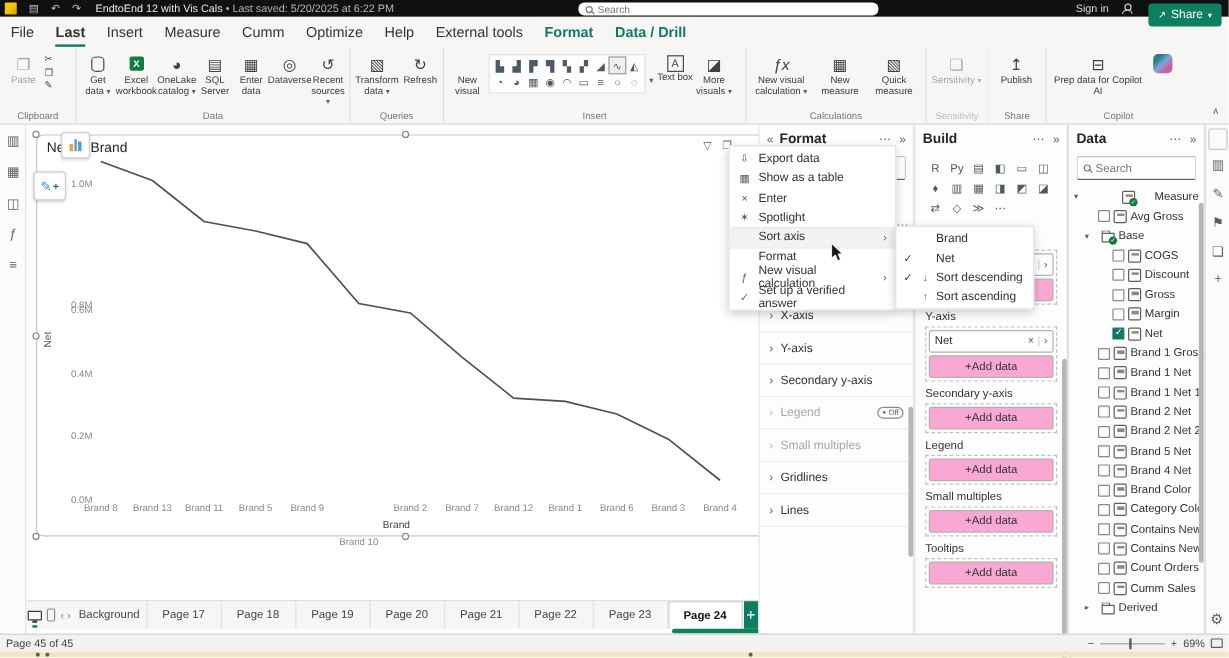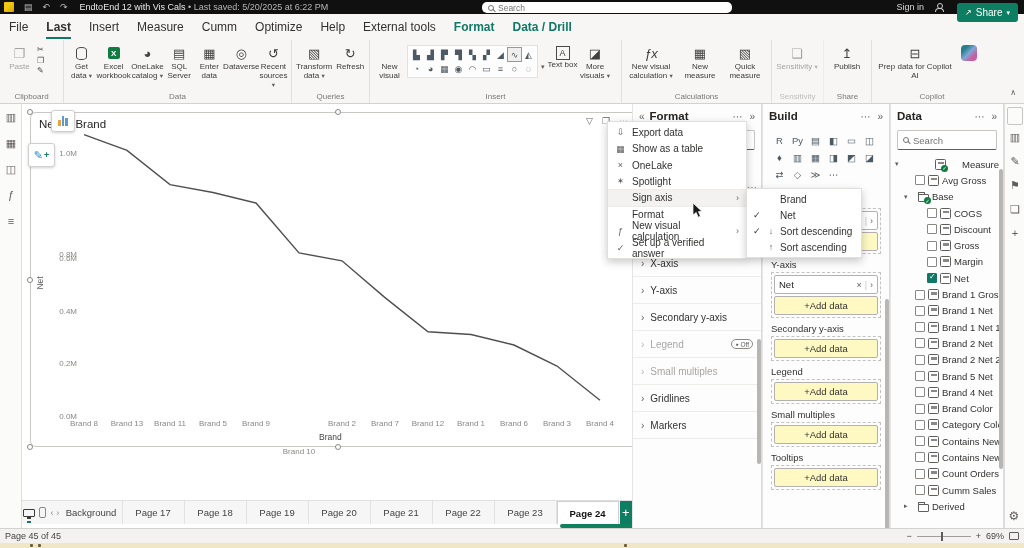--- a/index.html
+++ b/index.html
@@ -134,21 +134,21 @@
   #wells { padding:4px 8px; }
   .wlabel { font-size:9.5px; color:#323130; margin:5px 0 2px 0; }
   .well { border:1px dashed #c4c2c0; padding:2px; }
   .pill { height:19px; background:#fff; border:1px solid #b3b1af; border-radius:2px; display:flex; align-items:center;
      font-size:9.5px; color:#252423; padding:0 4px; margin-bottom:2px; }
   .pill .pf { flex:1; white-space:nowrap; overflow:hidden; }
   .pill .px::before { content:'×'; color:#605e5c; font-size:9px; padding:0 3px; }
   .pill .pb::before { content:'|'; color:#c8c6c4; font-size:9px; }
   .pill .pc::before { content:'›'; color:#605e5c; font-size:9px; padding-left:3px; }
   .well:not(.has-field) .pill { display:none; }
-  .addbox { height:19px; background:#fef9c3; border:1px solid #b3b1af; border-radius:2px; display:flex; align-items:center;
+  .addbox { height:19px; background:#f9a8d4; border:1px solid #b3b1af; border-radius:2px; display:flex; align-items:center;
      justify-content:center; font-size:9.5px; color:#323130; }
 
   
   #datapane { left:890px; width:114px; }
   #dtree { padding-top:4px; }
   .trow { height:16.3px; display:flex; align-items:center; gap:3px; font-size:9.5px; color:#323130; white-space:nowrap; overflow:hidden; }
   .trow[data-level="0"] { padding-left:4px;gap:16px; }
   .trow[data-level="1"] { padding-left:13px; }
   .trow[data-level="2"] { padding-left:25px; }
   .tchev { width:8px; font-size:7px; color:#605e5c; flex:none; }
@@ -598,28 +598,28 @@
       </div>
 
       <div class="fsec">
         <span class="fchev"></span>
         <span>Gridlines</span>
         <span class="sp"></span>
 
       </div>
 
 
-
-
       <div class="fsec">
         <span class="fchev"></span>
-        <span>Markers</span>
+        <span>Lines</span>
         <span class="sp"></span>
 
       </div>
+
+
     </div>
   <span class="vscroll" style="left:124px;top:235px;height:125px"></span>
 </div>
 
 <div id="buildpane" class="abs pane">
   <div class="phead">
     <span>Build</span>
     <span class="sp"></span>
     <span class="hic">⋯</span>
     <span class="hic">»</span>
@@ -935,35 +935,35 @@
 
     <div class="cmi">
       <span class="cmic">▦</span>
       <span>Show as a table</span>
       <span class="sp"></span>
       <span class="cmchev"></span>
     </div>
 
     <div class="cmi">
       <span class="cmic">×</span>
-      <span>OneLake</span>
+      <span>Enter</span>
       <span class="sp"></span>
       <span class="cmchev"></span>
     </div>
 
     <div class="cmi sep">
       <span class="cmic">✶</span>
       <span>Spotlight</span>
       <span class="sp"></span>
       <span class="cmchev"></span>
     </div>
 
     <div class="cmi active sep">
       <span class="cmic"></span>
-      <span>Sign axis</span>
+      <span>Sort axis</span>
       <span class="sp"></span>
       <span class="cmchev">›</span>
     </div>
 
     <div class="cmi">
       <span class="cmic"></span>
       <span>Format</span>
       <span class="sp"></span>
       <span class="cmchev"></span>
     </div>

